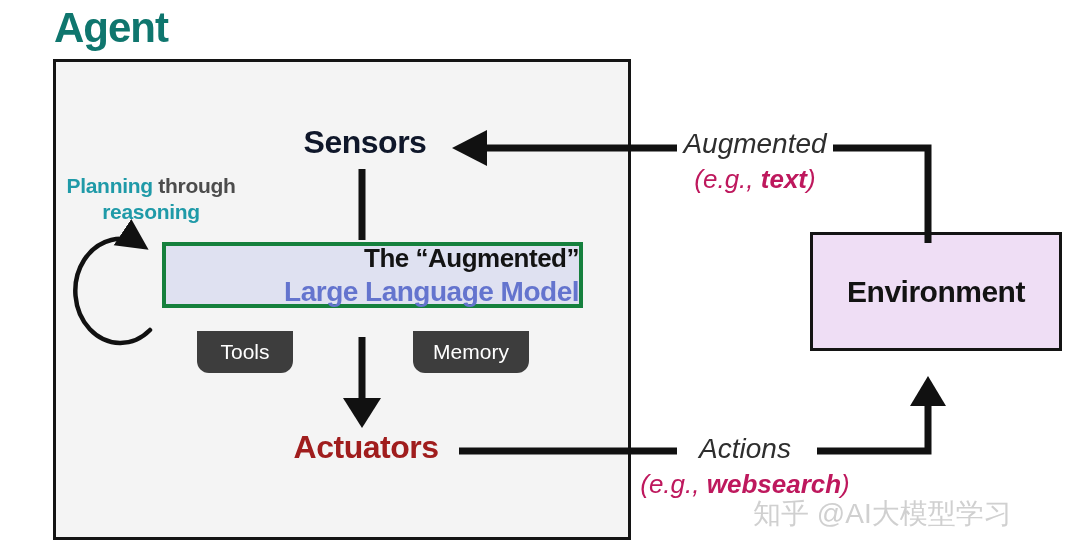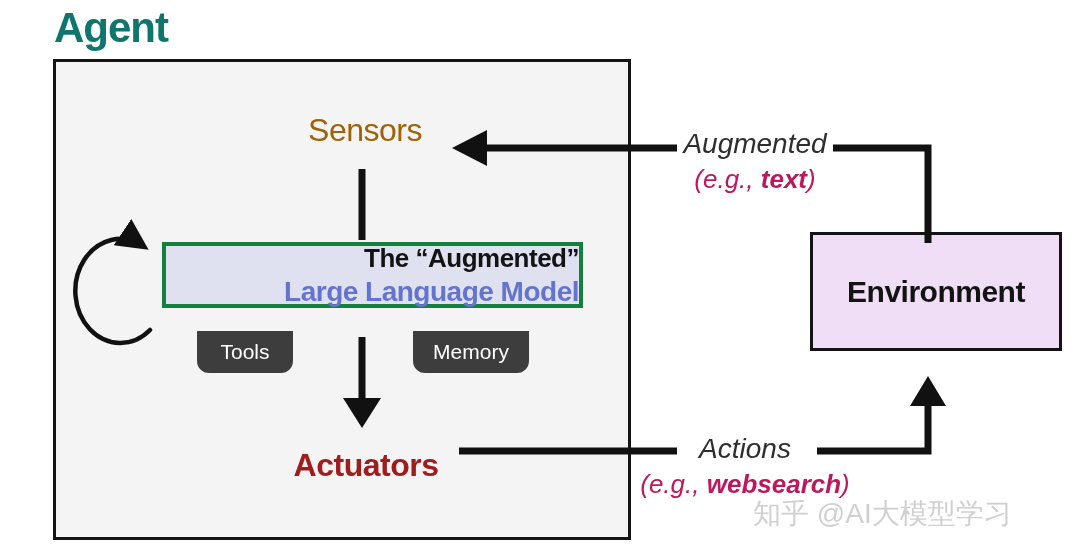--- a/index.html
+++ b/index.html
@@ -9,25 +9,25 @@
   }
   .abs{position:absolute;}
   .agent-title{
     left:54px;top:4px;font-size:42px;font-weight:800;letter-spacing:-1px;color:#0f766e;
   }
   .agent-box{
     left:53px;top:59px;width:578px;height:481px;background:#f4f4f4;
     border:3px solid #141414;box-sizing:border-box;
   }
   .sensors-label{
-    left:265px;top:112px;width:200px;text-align:center;
-    font-size:32px;font-weight:400;color:#a16207;letter-spacing:-0.5px;
+    left:265px;top:124px;width:200px;text-align:center;
+    font-size:32px;font-weight:700;color:#0f172a;letter-spacing:-0.5px;
   }
   .actuators-label{
-    left:266px;top:447px;width:200px;text-align:center;
+    left:266px;top:429px;width:200px;text-align:center;
     font-size:32px;font-weight:700;color:#a01d1d;letter-spacing:-0.5px;
   }
   .planning-label{
     left:58px;top:173px;width:186px;text-align:center;
     font-size:21px;font-weight:700;line-height:1.25;letter-spacing:-0.3px;
   }
   .teal{color:#1f9aa8;}
   .gray{color:#4c4c4c;}
   .llm-box{
     left:162px;top:242px;width:421px;height:66px;background:#dfe1f1;
@@ -65,20 +65,24 @@
 <body>
 
 <div class="stage">
 
   <div class="abs agent-title">Agent</div>
 
   <div class="abs agent-box"></div>
 
   <div class="abs sensors-label">Sensors</div>
 
+  <div class="abs planning-label">
+    <div><span class="teal">Planning</span> <span class="gray">through</span></div>
+    <div class="teal">reasoning</div>
+  </div>
 
   <div class="abs tab tab-tools">
     <span>Tools</span>
   </div>
   <div class="abs tab tab-memory">
     <span>Memory</span>
   </div>
 
   <div class="abs llm-box">
     <div class="llm-line1">The “Augmented”</div>

